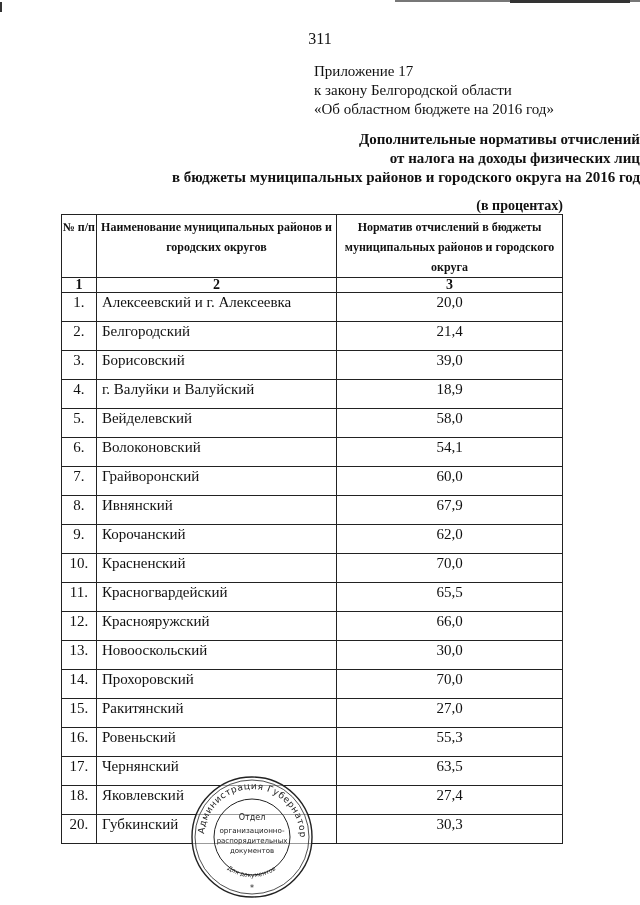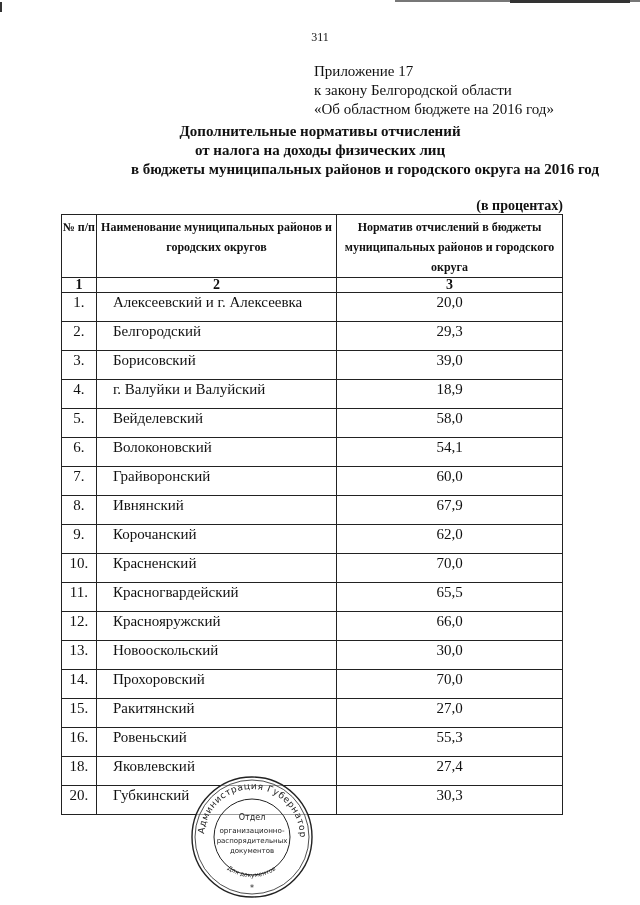--- a/index.html
+++ b/index.html
@@ -1,40 +1,40 @@
 <!DOCTYPE html>
 <html><head>
 <meta charset="utf-8">
 <style>
   html, body { margin: 0; padding: 0; background: #ffffff; }
   body { width: 640px; height: 905px; position: relative; overflow: hidden;
          font-family: "Liberation Serif", "DejaVu Serif", serif; color: #111; }
   .topline { position: absolute; top: 0; left: 395px; width: 245px; height: 2px; background: #777; }
   .topline2 { position: absolute; top: 0; left: 510px; width: 120px; height: 3px; background: #333; }
   .leftmark { position: absolute; top: 2px; left: 0; width: 2px; height: 10px; background: #333; }
-  .pagenum { position: absolute; top: 30px; left: 0; width: 640px; text-align: center; font-size: 12px; }
+  .pagenum { position: absolute; top: 30px; left: 0; width: 640px; text-align: center; font-size: 16px; }
   .appendix { position: absolute; top: 62px; right: 86px; font-size: 15px; line-height: 19px; }
   .appendix div { white-space: nowrap; }
   .appendix .l1 { margin-right: 37px; }
   .appendix .l2 { margin-right: 7px; }
-  .title { position: absolute; top: 122px; left: 0; width: 640px; text-align: center; font-weight: bold;
+  .title { position: absolute; top: 130px; left: 0; width: 640px; text-align: right; font-weight: bold;
            font-size: 15px; line-height: 19px; }
   .title div:nth-child(3) { margin-left: 90px; }
   .units { position: absolute; top: 198px; right: 77px; font-weight: bold; font-size: 14px; }
   table { position: absolute; top: 214px; left: 61px; width: 502px; border-collapse: collapse; font-size: 15px; }
   td, th { border: 1px solid #222; padding: 0; }
   th { font-weight: bold; text-align: center; vertical-align: top; font-size: 12px; line-height: 20px; }
   th.c1 { width: 34px; }
   th.c2 { width: 240px; }
   th.c3 { width: 226px; }
   tr.hdr th { height: 55px; padding-top: 2px; }
   tr.nums th { height: 14px; line-height: 14px; font-size: 14px; }
   tr.row td { height: 28px; vertical-align: top; line-height: 18px; }
   td.num { text-align: center; }
-  td.name { padding-left: 16px; text-align: left; }
+  td.name { padding-left: 5px; text-align: left; }
   td.val { text-align: center; font-family: Liberation Serif, serif; }
   .stamp { position: absolute; left: 190px; top: 775px; width: 124px; height: 124px; }
 </style>
 </head>
 <body>
 
 <div class="topline"></div>
 <div class="topline2"></div>
 <div class="leftmark"></div>
 
@@ -69,21 +69,21 @@
   </thead>
   <tbody>
     <tr class="row">
         <td class="num">1.</td>
         <td class="name">Алексеевский и г. Алексеевка</td>
         <td class="val">20,0</td>
       </tr>
     <tr class="row">
         <td class="num">2.</td>
         <td class="name">Белгородский</td>
-        <td class="val">29,3</td>
+        <td class="val">21,4</td>
       </tr>
     <tr class="row">
         <td class="num">3.</td>
         <td class="name">Борисовский</td>
         <td class="val">39,0</td>
       </tr>
     <tr class="row">
         <td class="num">4.</td>
         <td class="name">г. Валуйки и Валуйский</td>
         <td class="val">18,9</td>
@@ -142,20 +142,25 @@
         <td class="num">15.</td>
         <td class="name">Ракитянский</td>
         <td class="val">27,0</td>
       </tr>
     <tr class="row">
         <td class="num">16.</td>
         <td class="name">Ровеньский</td>
         <td class="val">55,3</td>
       </tr>
     <tr class="row">
+        <td class="num">17.</td>
+        <td class="name">Чернянский</td>
+        <td class="val">63,5</td>
+      </tr>
+    <tr class="row">
         <td class="num">18.</td>
         <td class="name">Яковлевский</td>
         <td class="val">27,4</td>
       </tr>
     <tr class="row">
         <td class="num">20.</td>
         <td class="name">Губкинский</td>
         <td class="val">30,3</td>
       </tr>
   </tbody>

